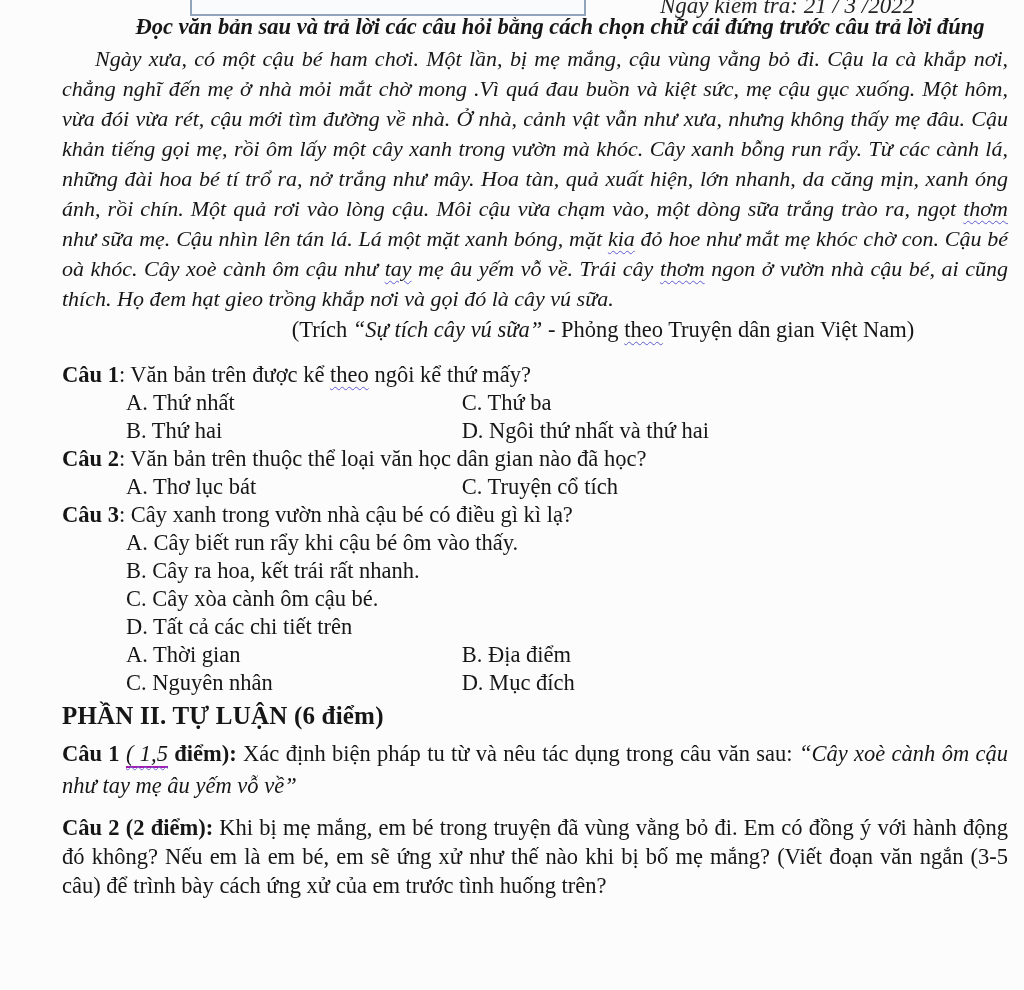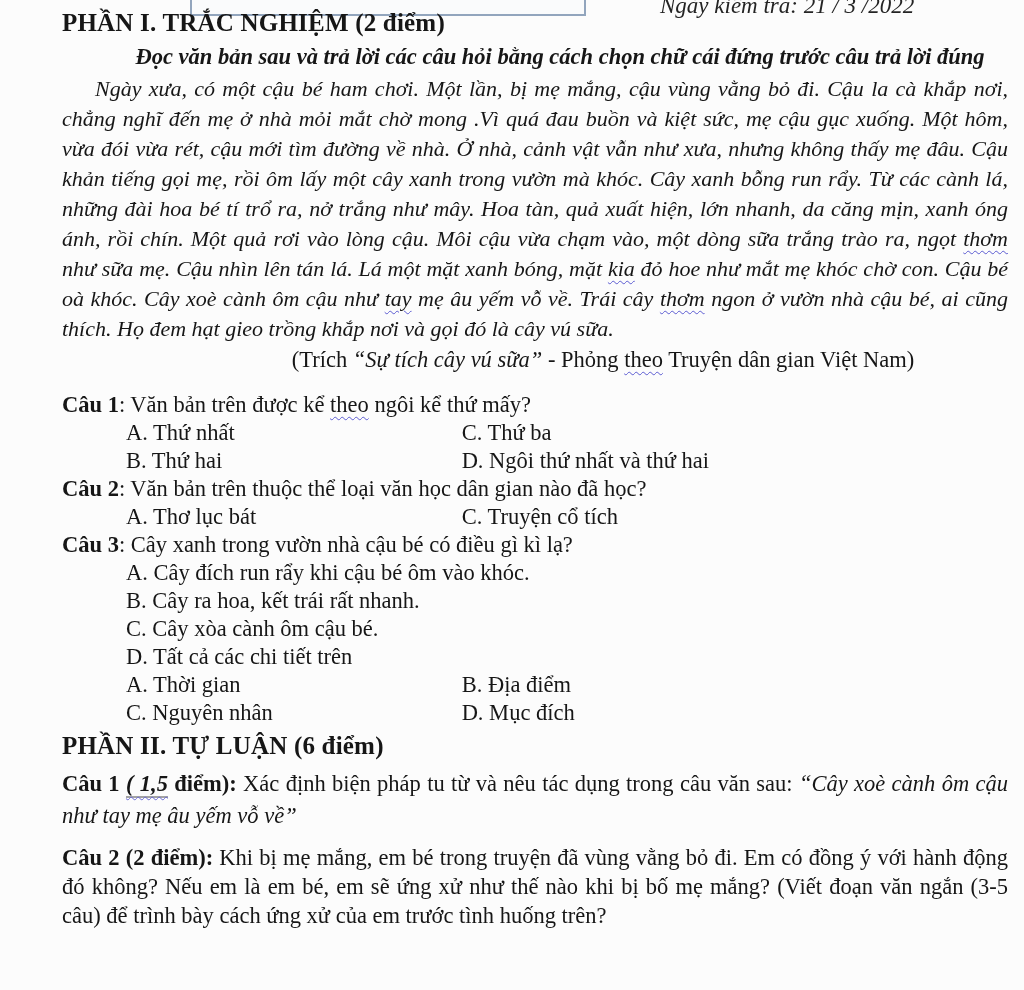--- a/index.html
+++ b/index.html
@@ -48,43 +48,42 @@
   }
   .opt-left{display:inline-block;width:330px;}
   .it{font-style:italic;}
   .ul-it{font-style:italic;text-decoration:underline;text-decoration-thickness:1.5px;text-underline-offset:3px;}
   .squiggle{
     text-decoration:underline;text-decoration-style:wavy;
     text-decoration-color:#5c5cd2;text-decoration-thickness:1px;
     text-underline-offset:4px;
   }
   .meta-ul{
-    font-weight:bold;font-style:italic;
-    border-bottom:2px solid #a3a3a3;
+    font-weight:normal;font-style:italic;
+    border-bottom:2px solid #a21caf;
     text-decoration:underline;text-decoration-style:wavy;
     text-decoration-color:#6a6ad4;text-decoration-thickness:1px;
     text-underline-offset:5px;
   }
   .meta{font-weight:bold;}
   .part2-title{margin-top:4px;}
   .p2q1{line-height:32px;margin-top:7px;}
   .p2q2{line-height:29px;margin-top:11px;}
   .q4{margin-top:0;}
 </style>
 </head>
 <body>
 
 <div class="page">
 
   <div class="cell-box"></div>
   <div class="date">Ngày kiểm tra: 21 / 3 /2022</div>
 
   <div class="content">
 
-    <h1 class="part-title">PHẦN I. TRẮC NGHIỆM (2 điểm)</h1>
 
     <p class="instruction">Đọc văn bản sau và trả lời các câu hỏi bằng cách chọn chữ cái đứng trước câu trả lời đúng</p>
 
     <p class="passage"><span>Ngày xưa, có một cậu bé ham chơi. Một lần, bị mẹ mắng, cậu vùng vằng bỏ đi. Cậu la cà khắp nơi, chẳng nghĩ đến mẹ ở nhà mỏi mắt chờ mong .Vì quá đau buồn và kiệt sức, mẹ cậu gục xuống. Một hôm, vừa đói vừa rét, cậu mới tìm đường về nhà. Ở nhà, cảnh vật vẫn như xưa, nhưng không thấy mẹ đâu. Cậu khản tiếng gọi mẹ, rồi ôm lấy một cây xanh trong vườn mà khóc. Cây xanh bỗng run rẩy. Từ các cành lá, những đài hoa bé tí trổ ra, nở trắng như mây. Hoa tàn, quả xuất hiện, lớn nhanh, da căng mịn, xanh óng ánh, rồi chín. Một quả rơi vào lòng cậu. Môi cậu vừa chạm vào, một dòng sữa trắng trào ra, ngọt </span><span class="squiggle">thơm</span><span> như sữa mẹ. Cậu nhìn lên tán lá. Lá một mặt xanh bóng, mặt </span><span class="squiggle">kia</span><span> đỏ hoe như mắt mẹ khóc chờ con. Cậu bé oà khóc. Cây xoè cành ôm cậu như </span><span class="squiggle">tay</span><span> mẹ âu yếm vỗ về. Trái cây </span><span class="squiggle">thơm</span><span> ngon ở vườn nhà cậu bé, ai cũng thích. Họ đem hạt gieo trồng khắp nơi và gọi đó là cây vú sữa.</span></p>
 
     <p class="citation"><span>(Trích </span><span class="it">“Sự tích cây vú sữa”</span><span> - Phỏng </span><span class="squiggle">theo</span><span> Truyện dân gian Việt Nam)</span></p>
 
     <p class="q"><span class="label">Câu 1</span><span>: Văn bản trên được kể </span><span class="squiggle">theo</span><span> ngôi kể thứ mấy?</span></p>
     <div class="opt-row">
       <span class="opt-left">A. Thứ nhất</span>
@@ -95,21 +94,21 @@
       <span class="opt-right">D. Ngôi thứ nhất và thứ hai</span>
     </div>
 
     <p class="q"><span class="label">Câu 2</span><span>: Văn bản trên thuộc thể loại văn học dân gian nào đã học?</span></p>
     <div class="opt-row">
       <span class="opt-left">A. Thơ lục bát</span>
       <span class="opt-right">C. Truyện cổ tích</span>
     </div>
 
     <p class="q"><span class="label">Câu 3</span><span>: Cây xanh trong vườn nhà cậu bé có điều gì kì lạ?</span></p>
-    <div class="opt-row">A. Cây đích run rẩy khi cậu bé ôm vào khóc.</div>
+    <div class="opt-row">A. Cây biết run rẩy khi cậu bé ôm vào thấy.</div>
     <div class="opt-row">B. Cây ra hoa, kết trái rất nhanh.</div>
     <div class="opt-row">C. Cây xòa cành ôm cậu bé.</div>
     <div class="opt-row">D. Tất cả các chi tiết trên</div>
 
     <div class="opt-row">
       <span class="opt-left">A. Thời gian</span>
       <span class="opt-right">B. Địa điểm</span>
     </div>
     <div class="opt-row">
       <span class="opt-left">C. Nguyên nhân</span>

